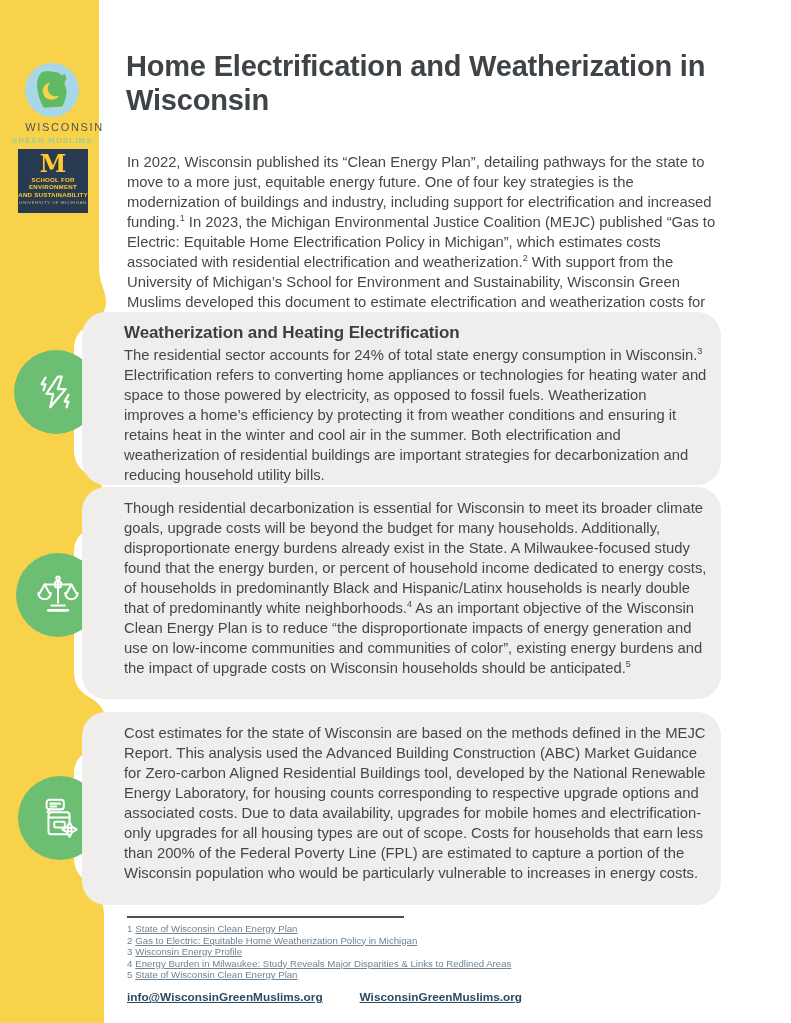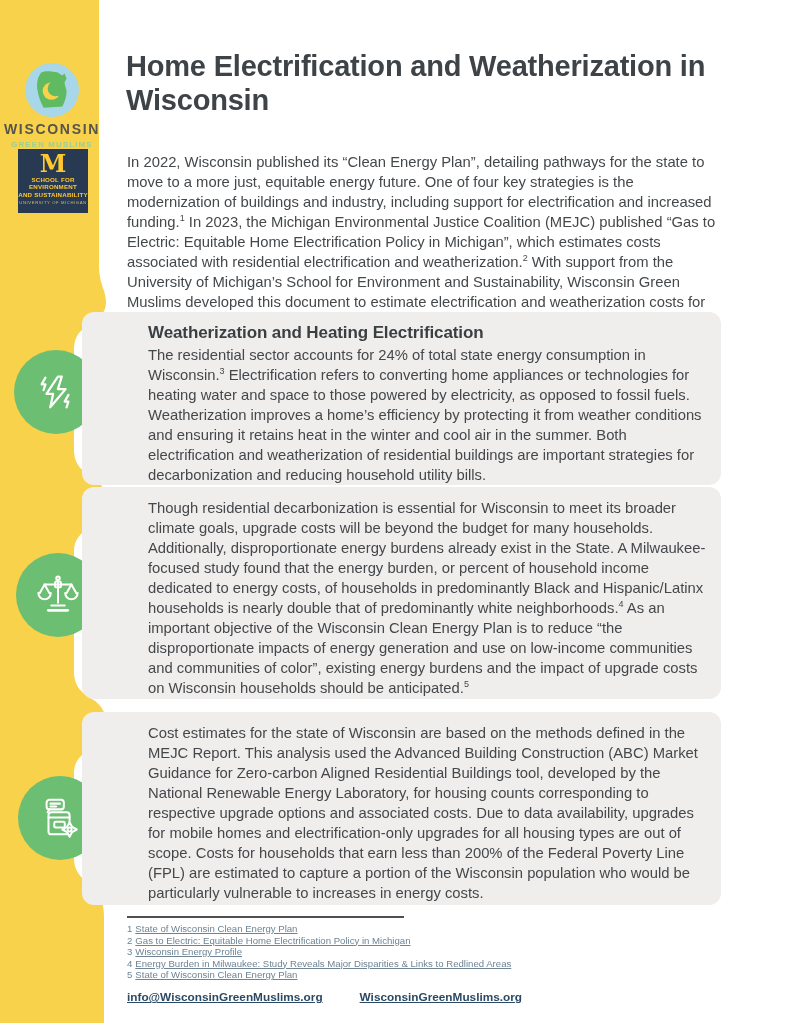--- a/index.html
+++ b/index.html
@@ -11,21 +11,21 @@
     color:#44484B;
     overflow:hidden;
   }
 
   
   .wave { position:absolute; left:0; top:0; width:115px; height:1023px; }
 
   
   .wgm-logo { position:absolute; left:25px; top:63px; width:54px; height:54px; }
   .wgm-names { position:absolute; left:0; top:121px; width:104px; text-align:center; }
-  .wgm-name1 { font-size:14px; font-weight:bold; letter-spacing:1.7px; color:#56544D; }
+  .wgm-name1 { font-size:11px; font-weight:normal; letter-spacing:1.7px; color:#56544D;text-align:right; }
   .wgm-name2 { font-size:7.8px; font-weight:bold; letter-spacing:1.2px; color:#9CCD92; margin-top:3px; }
   .um-badge {
     position:absolute; left:18px; top:149px; width:70px; height:64px;
     background:#273A52; text-align:center; padding-top:2px;
   }
   .um-m { font-family:"DejaVu Serif", serif; font-weight:bold; font-size:24px; line-height:25px; color:#FFC82E; }
   .um-l  { font-size:6.2px; font-weight:bold; line-height:7.3px; color:#FFC82E; letter-spacing:0.2px; }
   .um-l4 { font-size:4.2px; line-height:6px; color:#D2BC6E; letter-spacing:0.6px; margin-top:2px; }
 
   
@@ -44,22 +44,22 @@
     color:#3E4347; letter-spacing:-0.2px;
   }
   .intro {
     position:absolute; left:127px; top:128px; width:592px;
     font-size:14.8px; line-height:20px;margin-top:24px;
   }
   sup { font-size:9px; line-height:0; }
 
   .card {
     position:absolute; left:82px; width:639px;
-    background:#F0EDED; border-radius:12px;
-    padding:11px 13px 0 66px;
+    background:#F0EDED; border-radius:24px;
+    padding:11px 13px 0 42px;
   }
   .card-1 { top:312px; min-height:163px; }
   .card-2 { top:487px; min-height:212px; }
   .card-3 { top:712px; min-height:193px; }
   .card h2 { font-size:17px; color:#3A3F42; margin-bottom:2px; letter-spacing:-0.1px; }
   .card p  { font-size:14.8px; line-height:20px; }
 
   
   .footnotes { position:absolute; left:127px; top:916px; width:600px; }
   .fn-rule { width:277px; border-top:2px solid #4F4F4F; margin-bottom:5px; }
@@ -147,21 +147,21 @@
   <p><span>Though residential decarbonization is essential for Wisconsin to meet its broader climate goals, upgrade costs will be beyond the budget for many households. Additionally, disproportionate energy burdens already exist in the State. A Milwaukee-focused study found that the energy burden, or percent of household income dedicated to energy costs, of households in predominantly Black and Hispanic/Latinx households is nearly double that of predominantly white neighborhoods.</span><sup>4</sup><span> As an important objective of the Wisconsin Clean Energy Plan is to reduce “the disproportionate impacts of energy generation and use on low-income communities and communities of color”, existing energy burdens and the impact of upgrade costs on Wisconsin households should be anticipated.</span><sup>5</sup></p>
 </section>
 
 <section class="card card-3">
   <p><span>Cost estimates for the state of Wisconsin are based on the methods defined in the MEJC Report. This analysis used the Advanced Building Construction (ABC) Market Guidance for Zero-carbon Aligned Residential Buildings tool, developed by the National Renewable Energy Laboratory, for housing counts corresponding to respective upgrade options and associated costs. Due to data availability, upgrades for mobile homes and electrification-only upgrades for all housing types are out of scope. Costs for households that earn less than 200% of the Federal Poverty Line (FPL) are estimated to capture a portion of the Wisconsin population who would be particularly vulnerable to increases in energy costs.</span></p>
 </section>
 
 <div class="footnotes">
   <div class="fn-rule"></div>
   <div class="fn"><span class="fn-num">1</span><a class="fn-link">State of Wisconsin Clean Energy Plan</a></div>
-  <div class="fn"><span class="fn-num">2</span><a class="fn-link">Gas to Electric: Equitable Home Electrification Policy in Michigan</a></div>
+  <div class="fn"><span class="fn-num">2</span><a class="fn-link">Gas to Electric: Equitable Home Weatherization Policy in Michigan</a></div>
   <div class="fn"><span class="fn-num">3</span><a class="fn-link">Wisconsin Energy Profile</a></div>
   <div class="fn"><span class="fn-num">4</span><a class="fn-link">Energy Burden in Milwaukee: Study Reveals Major Disparities &amp; Links to Redlined Areas</a></div>
   <div class="fn"><span class="fn-num">5</span><a class="fn-link">State of Wisconsin Clean Energy Plan</a></div>
 </div>
 
 <div class="footer">
   <a>info@WisconsinGreenMuslims.org</a>
   <a>WisconsinGreenMuslims.org</a>
 </div>
 

